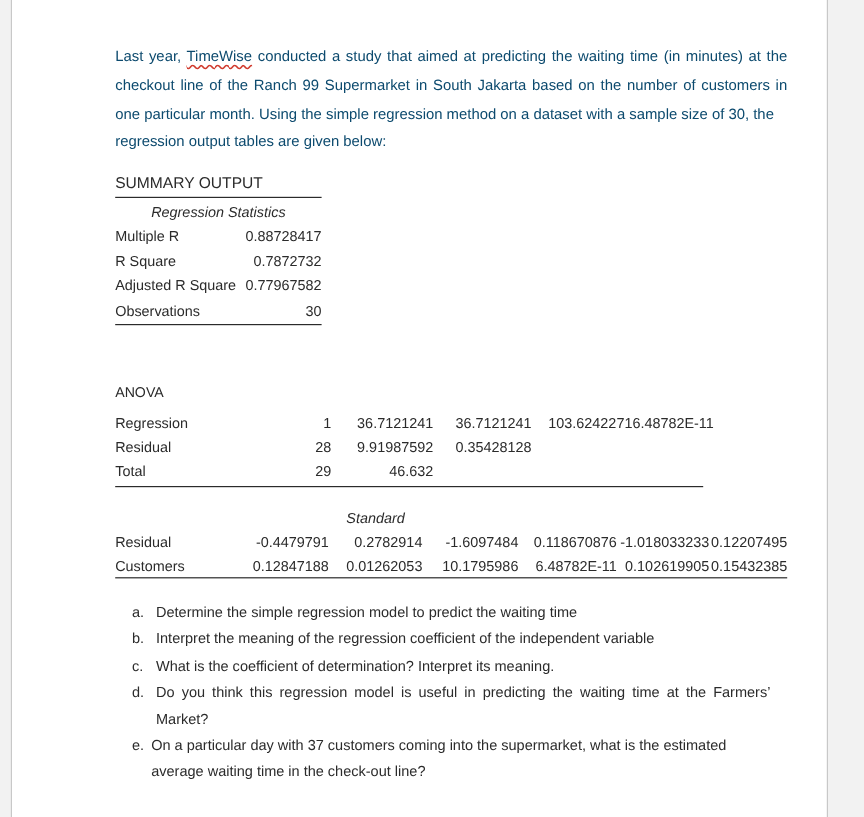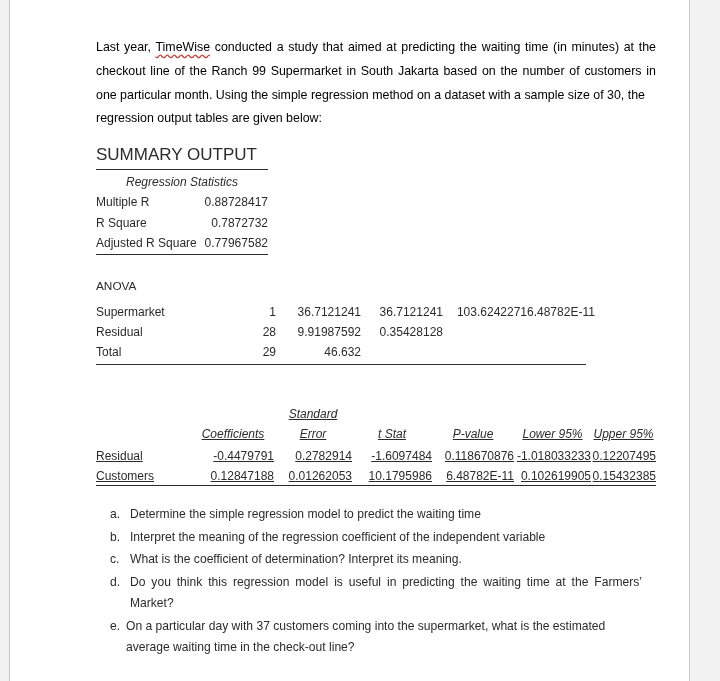--- a/index.html
+++ b/index.html
@@ -31,21 +31,21 @@
     top: 24px;
     width: 560px;
   }
 
   
   .intro {
     font-size: 12.4px;
     line-height: 23.6px;
     text-align: justify;
     text-justify: inter-word;
-    color: #000000;
+    color: #0c4a6e;
   }
   .intro .last-line {
     display: block;
   }
   .spell {
     text-decoration: underline wavy #d03b2e;
     text-decoration-skip-ink: none;
     text-underline-offset: 2px;
   }
 
@@ -70,21 +70,21 @@
   .lbl {
     text-align: left;
   }
 
   
   .summary-wrap {
     margin-top: 14px;
     width: 172px;
   }
   .summary-title {
-    font-size: 17px;
+    font-size: 13px;
     padding-bottom: 4px;
   }
   .rule {
     height: 0;
     border-top: 1.3px solid #2b2b2b;
     width: 100%;
   }
   .summary-tbl {
     width: 172px;
     margin-top: 3px;
@@ -99,21 +99,21 @@
     text-align: center;
     font-style: italic;
     height: 19px;
   }
   .summary-bottom {
     margin-top: 1px;
   }
 
   
   .anova-wrap {
-    margin-top: 24px;
+    margin-top: 49px;
     width: 490px;
   }
   .anova-title {
     font-size: 11.8px;
     margin-bottom: 9px;
   }
   .anova-tbl {
     width: 490px;
     table-layout: fixed;
   }
@@ -132,23 +132,22 @@
   }
   .anova-bottom {
     width: 490px;
     margin-top: 2px;
     border-top: 1.3px solid #2b2b2b;
     height: 0;
   }
 
   
   .coef-wrap {
-    margin-top: 37px;
+    margin-top: 14px;
     width: 560px;
-    text-decoration: underline;
   }
   .coef-tbl {
     width: 560px;
     table-layout: fixed;
   }
   .coef-tbl col.c-label { width: 96px; }
   .coef-tbl col.c-coef  { width: 82px; }
   .coef-tbl col.c-se    { width: 78px; }
   .coef-tbl col.c-t     { width: 80px; }
   .coef-tbl col.c-p     { width: 82px; }
@@ -224,40 +223,44 @@
             <td class="lbl">Multiple R</td>
             <td class="num">0.88728417</td>
           </tr>
           <tr>
             <td class="lbl">R Square</td>
             <td class="num">0.7872732</td>
           </tr>
           <tr>
             <td class="lbl">Adjusted R Square</td>
             <td class="num">0.77967582</td>
+          </tr>
+          <tr>
+            <td class="lbl">Observations</td>
+            <td class="num">30</td>
           </tr>
         </tbody>
       </table>
       <div class="rule summary-bottom"></div>
     </div>
 
     <div class="anova-wrap">
       <div class="anova-title">ANOVA</div>
       <table class="tbl anova-tbl">
         <colgroup>
           <col class="c-label">
             <col class="c-df">
             <col class="c-ss">
           <col class="c-ms">
             <col class="c-f">
             <col class="c-sig">
         </colgroup>
         <tbody>
           <tr>
-            <td class="lbl">Supermarket</td>
+            <td class="lbl">Regression</td>
             <td class="num">1</td>
             <td class="num">36.7121241</td>
             <td class="num">36.7121241</td>
             <td class="num">103.6242271</td>
             <td class="num">6.48782E-11</td>
           </tr>
           <tr>
             <td class="lbl">Residual</td>
             <td class="num">28</td>
             <td class="num">9.91987592</td>
@@ -292,29 +295,20 @@
         <tbody>
           <tr class="hdr-row1">
             <td class="lbl"></td>
             <td class="hdr"></td>
             <td class="hdr">Standard</td>
             <td class="hdr"></td>
             <td class="hdr"></td>
             <td class="hdr"></td>
             <td class="hdr"></td>
           </tr>
-          <tr class="hdr-row2">
-            <td class="lbl"></td>
-            <td class="hdr">Coefficients</td>
-            <td class="hdr">Error</td>
-            <td class="hdr">t Stat</td>
-            <td class="hdr">P-value</td>
-            <td class="hdr">Lower 95%</td>
-            <td class="hdr">Upper 95%</td>
-          </tr>
           <tr>
             <td class="lbl">Residual</td>
             <td class="num">-0.4479791</td>
             <td class="num">0.2782914</td>
             <td class="num">-1.6097484</td>
             <td class="num">0.118670876</td>
             <td class="num">-1.018033233</td>
             <td class="num">0.12207495</td>
           </tr>
           <tr>

